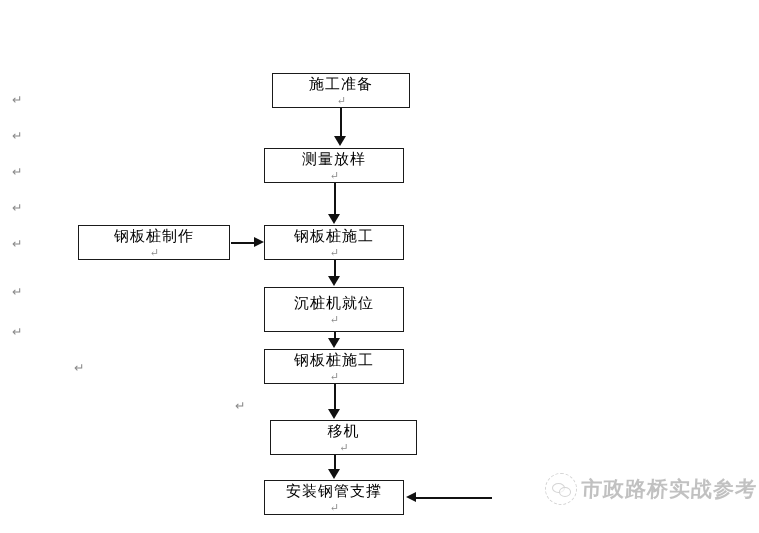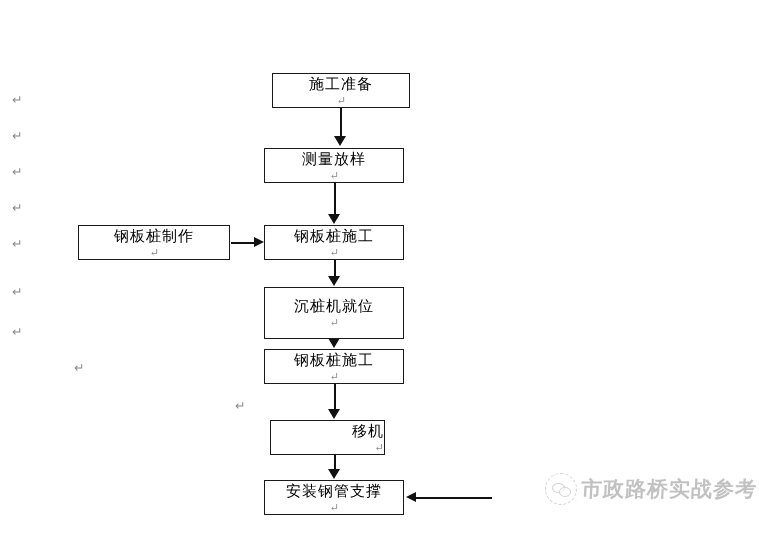--- a/index.html
+++ b/index.html
@@ -215,31 +215,31 @@
   <div class="node" style="left:78px;  top:225px; width:152px; height:35px;">
     <span>钢板桩制作</span>
       <span class="pilcrow">↵</span>
   </div>
 
   <div class="node" style="left:264px; top:225px; width:140px; height:35px;">
     <span>钢板桩施工</span>
       <span class="pilcrow">↵</span>
   </div>
 
-  <div class="node" style="left:264px; top:287px; width:140px; height:52px;">
+  <div class="node" style="left:264px; top:287px; width:140px; height:45px;">
     <span>沉桩机就位</span>
       <span class="pilcrow">↵</span>
   </div>
 
   <div class="node" style="left:264px; top:349px; width:140px; height:35px;">
     <span>钢板桩施工</span>
       <span class="pilcrow">↵</span>
   </div>
 
-  <div class="node" style="left:270px; top:420px; width:115px; height:35px;align-items:flex-end;">
+  <div class="node" style="left:270px; top:420px; width:147px; height:35px;">
     <span>移机</span>
       <span class="pilcrow">↵</span>
   </div>
 
   <div class="node" style="left:264px; top:480px; width:140px; height:35px;">
     <span>安装钢管支撑</span>
       <span class="pilcrow">↵</span>
   </div>
 
 

